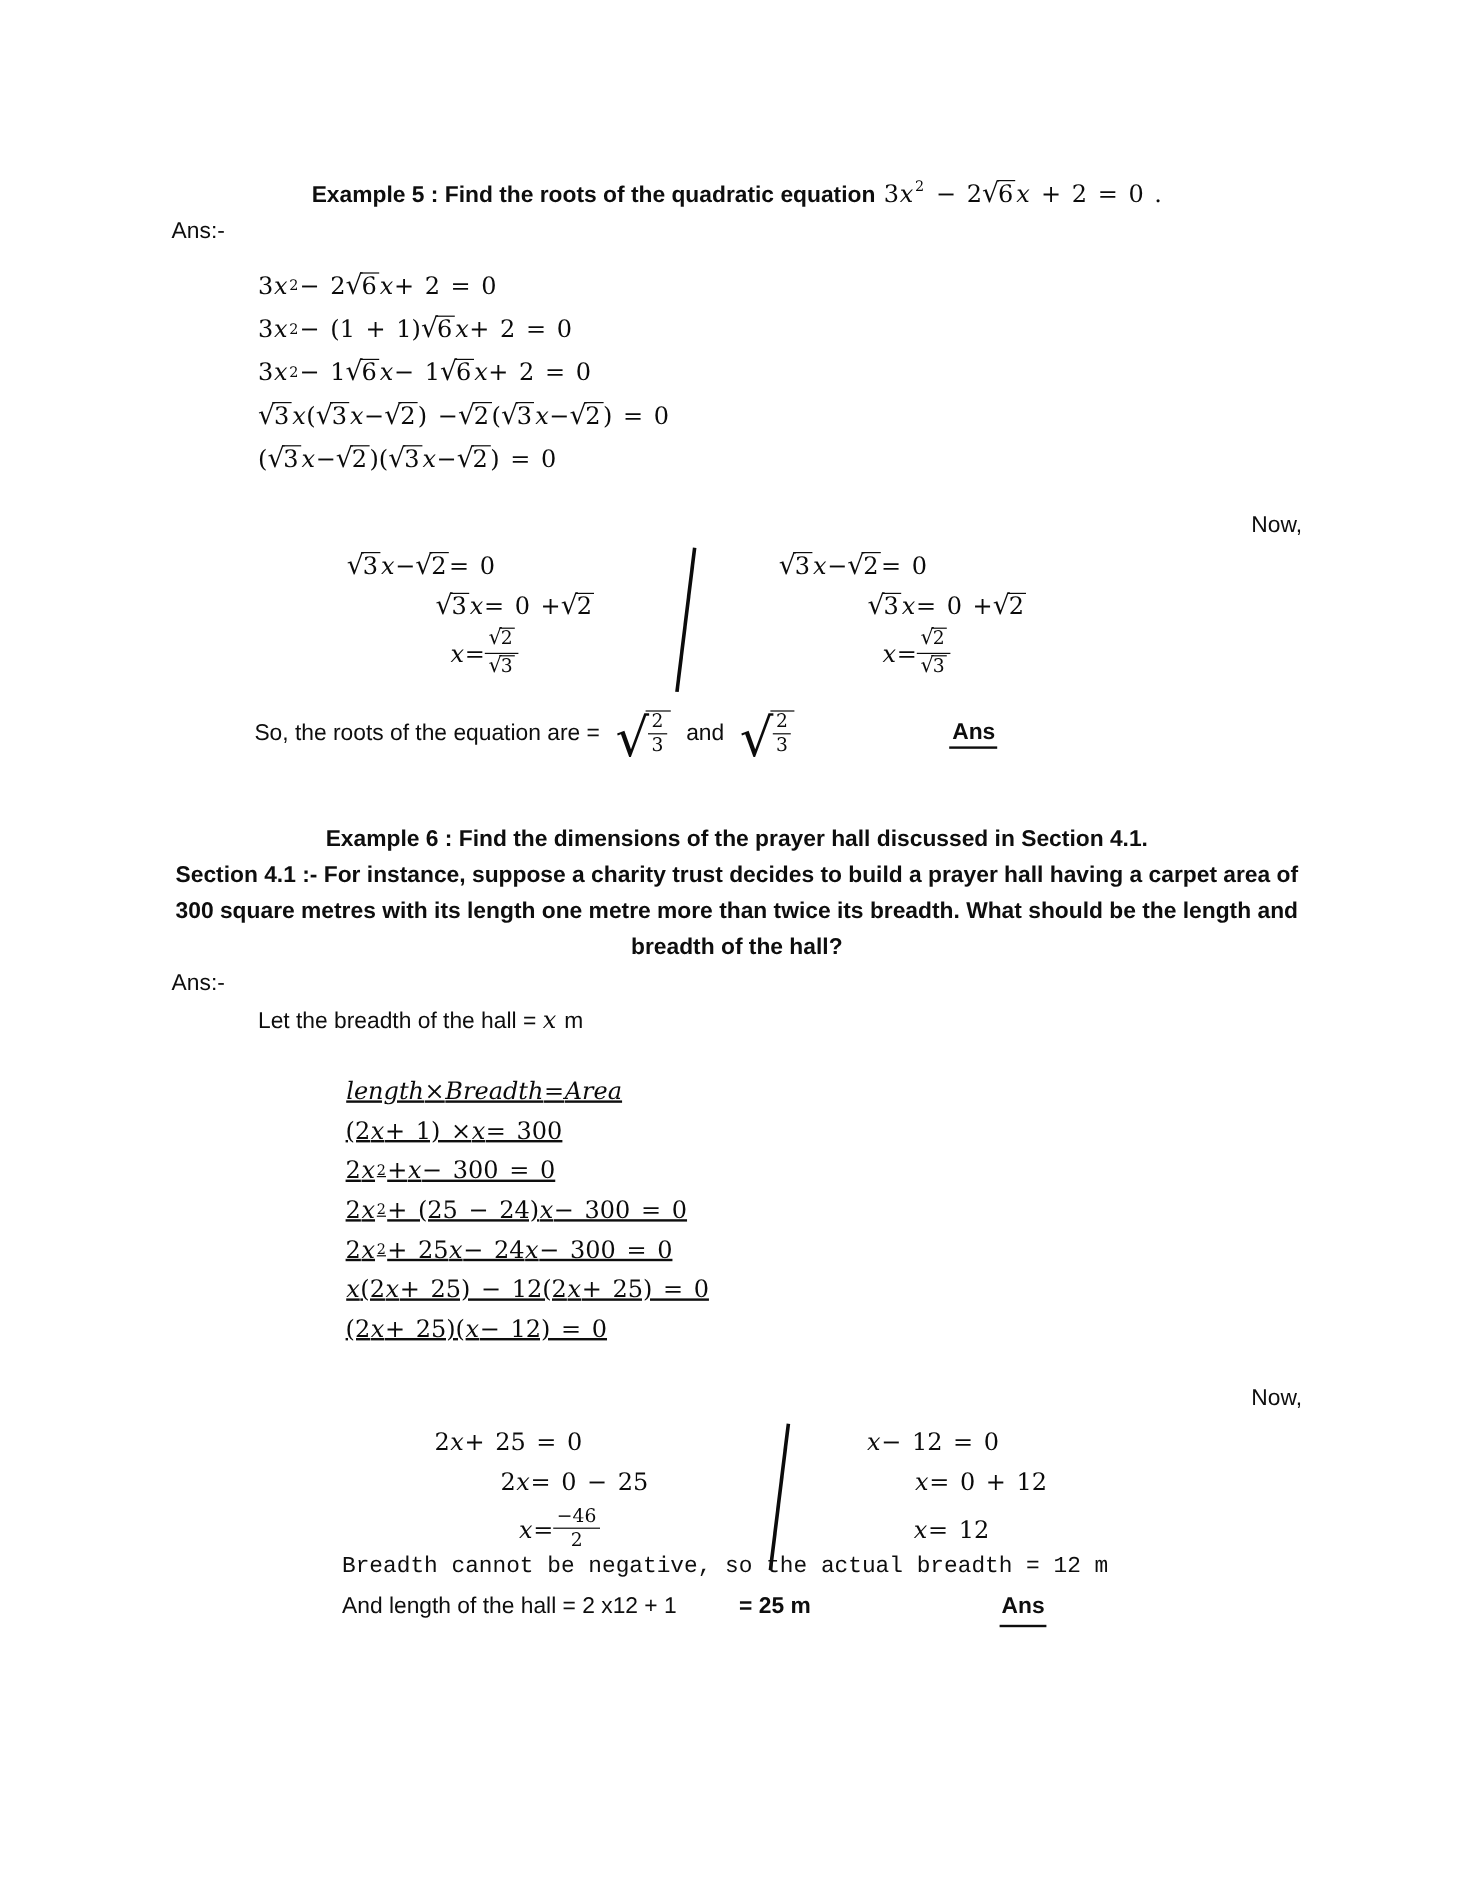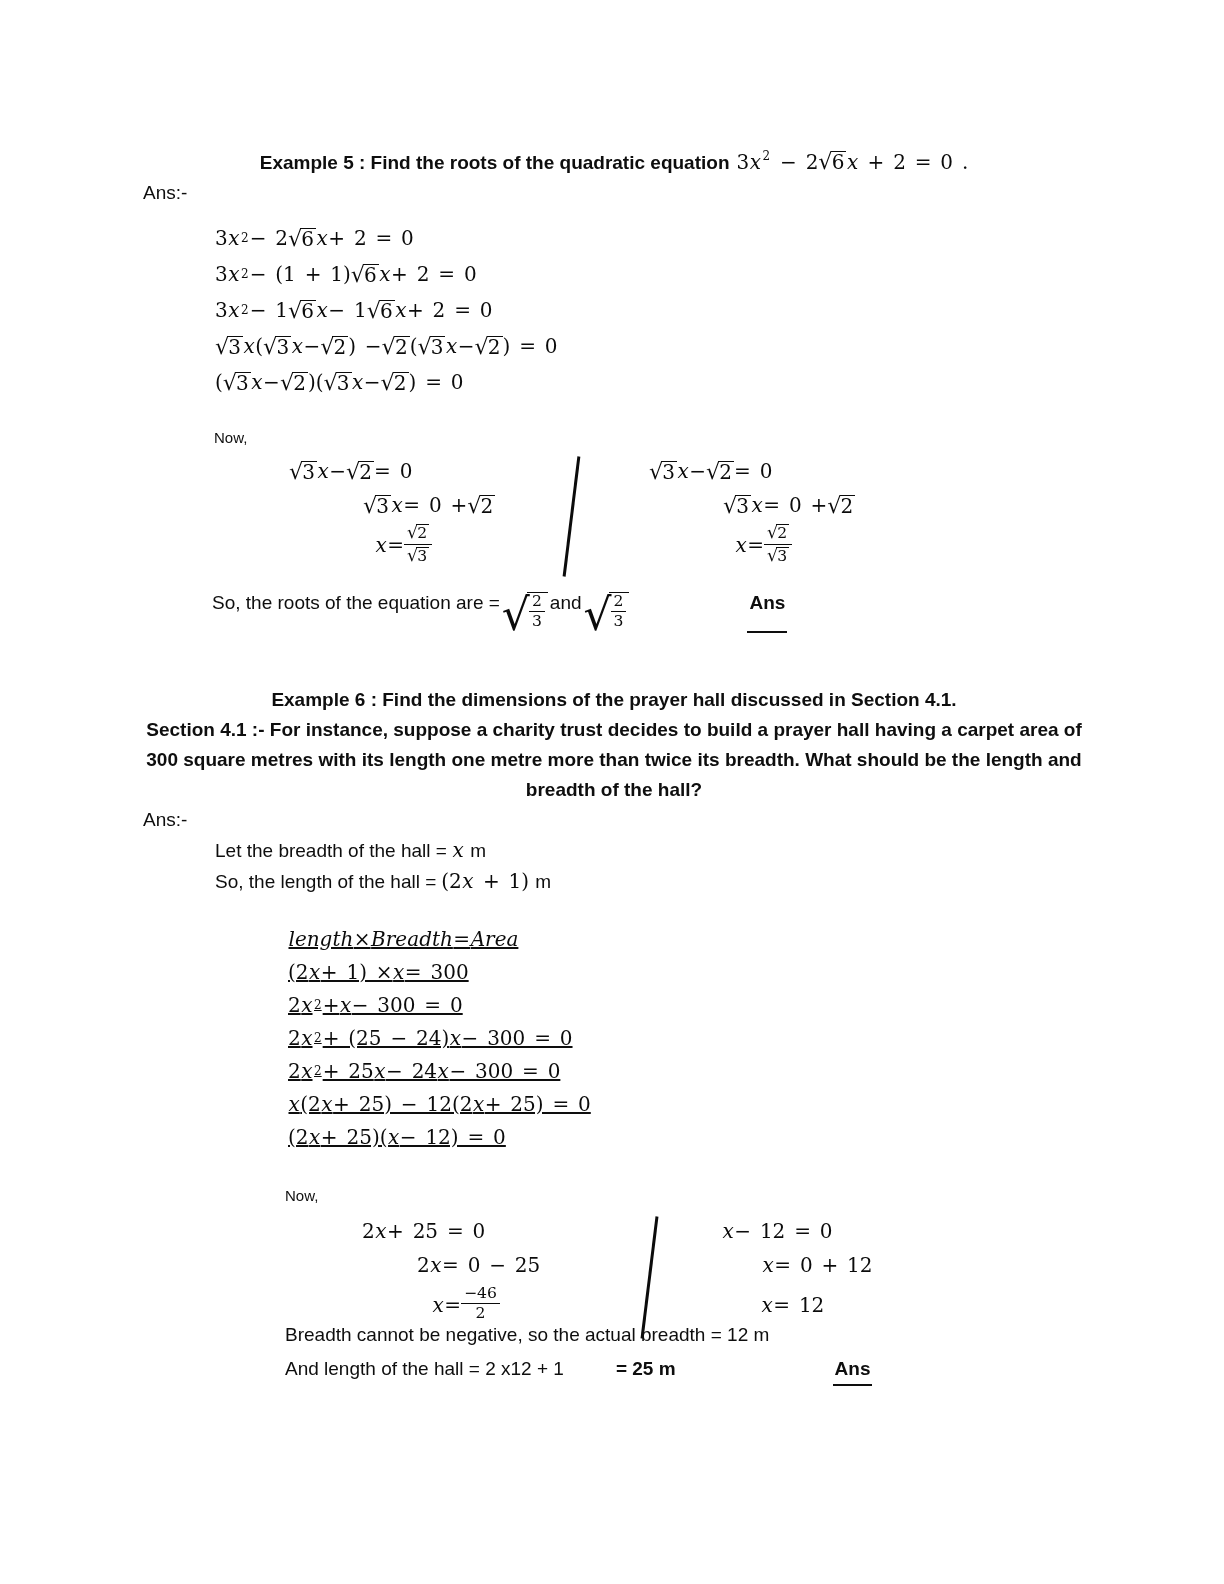--- a/index.html
+++ b/index.html
@@ -33,53 +33,53 @@
 
   
   .frac{display:inline-flex;flex-direction:column;text-align:center;vertical-align:middle;font-size:.78em;line-height:1.12;position:relative;top:-1px;}
   .fn{border-bottom:1.5px solid #0b0b0b;padding:0 3px 1px;}
   .fd{padding-top:1px;}
 
   
   .steps{display:block;}
   .s5{margin:12px 0 0 72px;}
   .s5 .sline{height:36px;display:flex;align-items:center;}
-  .now{line-height:28px;font-size:15px;}
+  .now{line-height:28px;font-size:19px;text-align:right;}
   .n5{margin:24px 0 0 71px;}
   .branches{display:flex;align-items:flex-start;}
   .b5{margin:2px 0 0 146px;}
   .bcol > div{height:34px;display:flex;align-items:center;}
   .bcol > div:nth-child(3){height:46px;}
   .b5l{width:270px;}
   .b5 .bcol > div:nth-child(2){margin-left:74px;}
   .b5 .bcol > div:nth-child(3){margin-left:86px;}
   .sl5{width:18px;height:126px;margin-left:3px;position:relative;flex:none;}
   .b5r{margin-left:69px;}
   .slash .ln{display:block;width:3px;height:96%;background:#0b0b0b;margin:2px auto 0;transform:rotate(7deg);}
-  .roots{margin:12px 0 0 69px;display:flex;gap:2px;}
+  .roots{margin:12px 0 0 69px;display:flex;align-items:center;gap:13px;}
   .ans{font-weight:700;border-bottom:2.6px solid #0e0e0e;padding:0 2px 0;}
   .roots .ans{margin-left:116px;}
 
   
   .ex6{margin-top:52px;}
   .lets{margin-left:72px;line-height:30px;}
   .mx{margin:0 5px;}
   .msuf{margin-left:1px;}
   .s6{margin:26px 0 0 145px;text-decoration:underline;}
   .s6 .sline{height:33px;display:flex;align-items:center;}
   .n6{margin:28px 0 0 142px;}
   .b6{margin:4px 0 0 219px;}
   .b6l{width:220px;}
   .b6l > div:nth-child(2){margin-left:55px;}
   .b6l > div:nth-child(3){margin-left:70px;}
   .sl6{width:18px;height:128px;margin-left:58px;position:relative;flex:none;}
   .b6r{margin-left:64px;}
   .b6r > div:nth-child(2){margin-left:40px;}
   .b6r > div:nth-child(3){margin-left:39px;}
-  .final1{margin:-22px 0 0 142px;line-height:30px;position:relative;}
+  .final1{margin:-22px 0 0 142px;line-height:30px;position:relative;font-family:Liberation Mono, monospace;}
   .final2{margin:4px 0 0 142px;line-height:30px;display:flex;align-items:baseline;}
   .f2b{margin-left:52px;font-weight:bold;}
   .final2 .ans{margin-left:157px;}
 </style>
 </head>
 <body>
 
 <div class="page">
 
   <section>
@@ -137,23 +137,20 @@
 
   <section class="ex6">
     <div class="h bold">Example 6 : Find the dimensions of the prayer hall discussed in Section 4.1.</div>
     <div class="h bold para">Section 4.1 :- For instance, suppose a charity trust decides to build a prayer hall having a carpet area of 300 square metres with its length one metre more than twice its breadth. What should be the length and breadth of the hall?</div>
     <div class="ansline">Ans:-</div>
 
     <div class="lets">
       <div>
         <span>Let the breadth of the hall =</span><span class="m mx"><i>x</i></span><span class="msuf">m</span>
       </div>
-      <div>
-        <span>So, the length of the hall =</span><span class="m mx">(2<i>x</i> + 1)</span><span class="msuf">m</span>
-      </div>
     </div>
 
     <div class="steps s6">
       <div class="sline m"><i>length</i> × <i>Breadth</i> = <i>Area</i></div>
       <div class="sline m">(2<i>x</i> + 1) × <i>x</i> = 300</div>
       <div class="sline m">2<i>x</i><sup>2</sup> + <i>x</i> − 300 = 0</div>
       <div class="sline m">2<i>x</i><sup>2</sup> + (25 − 24)<i>x</i> − 300 = 0</div>
       <div class="sline m">2<i>x</i><sup>2</sup> + 25<i>x</i> − 24<i>x</i> − 300 = 0</div>
       <div class="sline m"><i>x</i>(2<i>x</i> + 25) − 12(2<i>x</i> + 25) = 0</div>
       <div class="sline m">(2<i>x</i> + 25)(<i>x</i> − 12) = 0</div>

